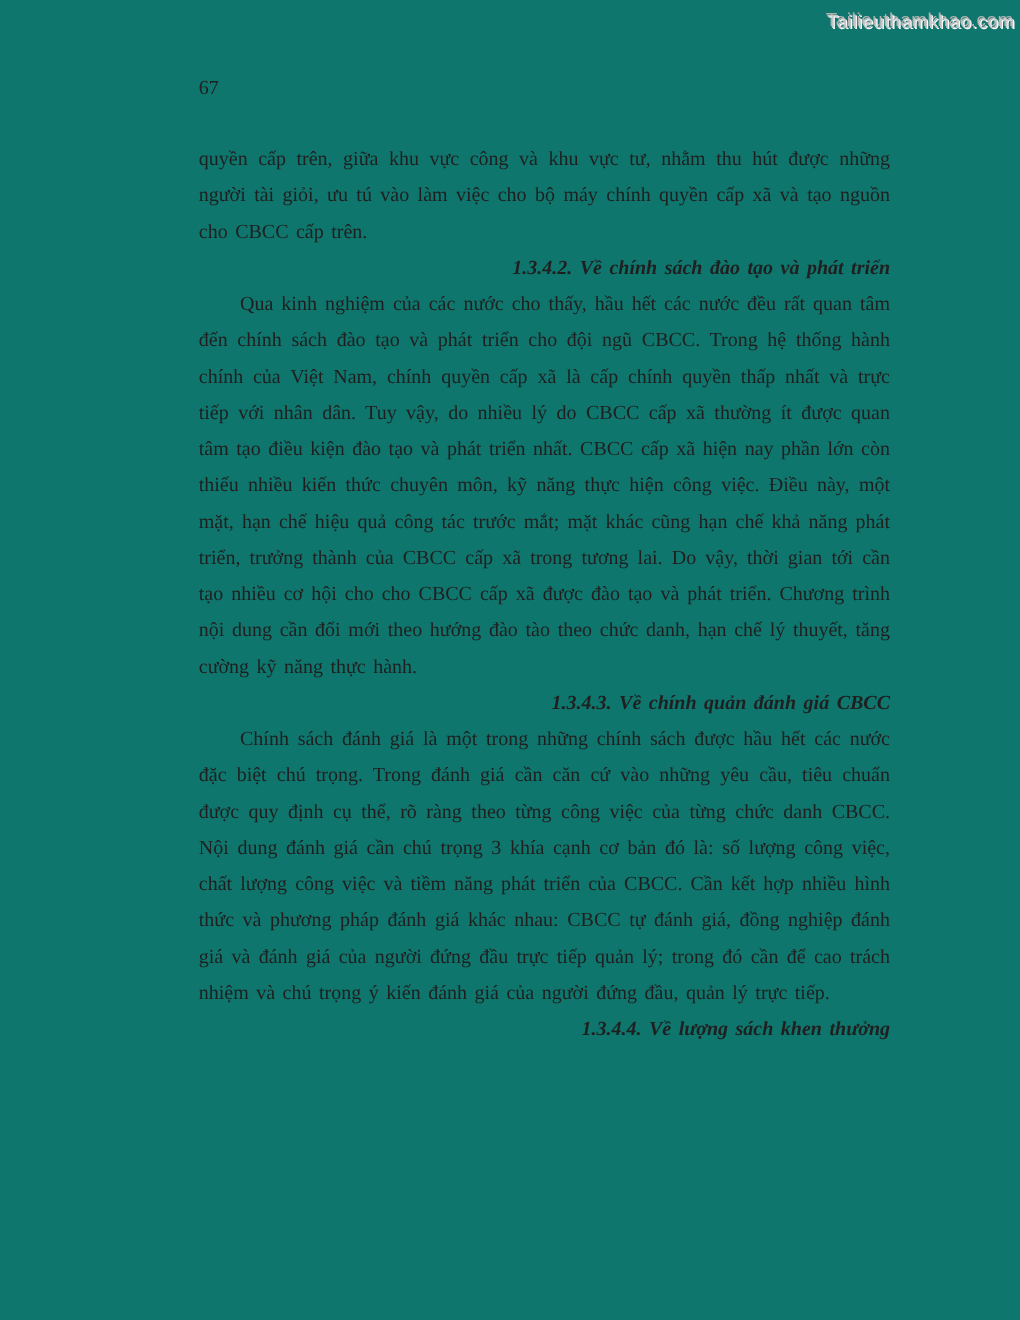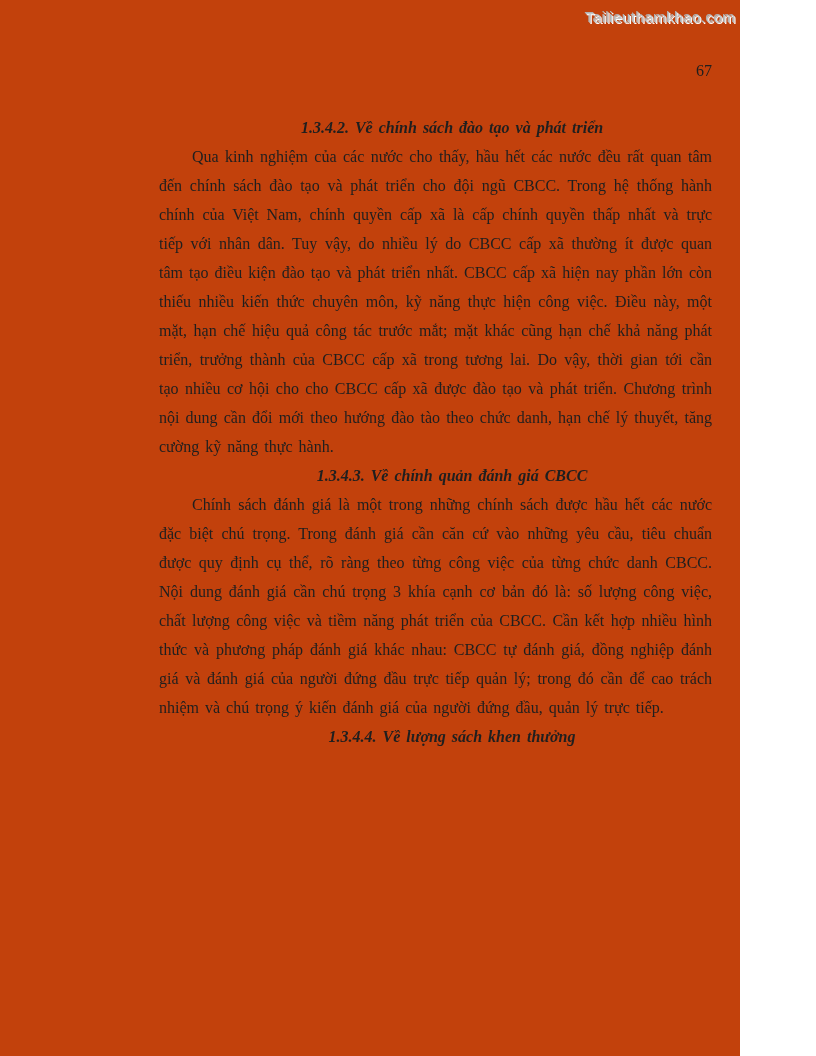--- a/index.html
+++ b/index.html
@@ -2,44 +2,44 @@
 <html lang="vi"><head>
 <meta charset="utf-8">
 <style>
   html, body {
     margin: 0;
     padding: 0;
     background: #ffffff;
   }
   .page {
     position: relative;
-    width: 740px;
+    width: 816px;
     height: 1056px;
-    background: #c2410c;
+    background: #0f766e;
     overflow: hidden;
     font-family: "Liberation Serif", "DejaVu Serif", serif;
     color: #1f1f1f;
   }
   .watermark {
     position: absolute;
     top: 9px;
     right: 4px;
     font-family: "Liberation Sans", "DejaVu Sans", sans-serif;
     font-size: 15px;
     letter-spacing: 0.5px;
     color: #c6c6c6;
     text-shadow: 1px 1px 0 #ffffff, -1px -1px 0 #b0b0b0;
     user-select: none;
   }
   .page-number {
     position: absolute;
     top: 62px;
     left: 159px;
     width: 553px;
-    text-align: right;
+    text-align: left;
     font-size: 16px;
   }
   .content {
     position: absolute;
     top: 113px;
     left: 159px;
     width: 553px;
     font-size: 16px;
     line-height: 29px;
     word-spacing: 2px;
@@ -52,32 +52,33 @@
     text-align: justify;
     text-indent: 33px;
   }
   .content p.body.no-indent {
     text-indent: 0;
   }
   .content p.body.continues {
     text-align-last: justify;
   }
   .content p.heading {
-    text-align: center;
+    text-align: right;
     text-indent: 33px;
     font-weight: bold;
     font-style: italic;
   }
 </style>
 </head>
 <body>
 
 <div class="page">
   <div class="watermark">Tailieuthamkhao.com</div>
   <div class="page-number">67</div>
   <div class="content">
+      <p class="body no-indent">quyền cấp trên, giữa khu vực công và khu vực tư, nhằm thu hút được những người tài giỏi, ưu tú vào làm việc cho bộ máy chính quyền cấp xã và tạo nguồn cho CBCC cấp trên.</p>
       <p class="heading">1.3.4.2. Về chính sách đào tạo và phát triển</p>
       <p class="body">Qua kinh nghiệm của các nước cho thấy, hầu hết các nước đều rất quan tâm đến chính sách đào tạo và phát triển cho đội ngũ CBCC. Trong hệ thống hành chính của Việt Nam, chính quyền cấp xã là cấp chính quyền thấp nhất và trực tiếp với nhân dân. Tuy vậy, do nhiều lý do CBCC cấp xã thường ít được quan tâm tạo điều kiện đào tạo và phát triển nhất. CBCC cấp xã hiện nay phần lớn còn thiếu nhiều kiến thức chuyên môn, kỹ năng thực hiện công việc. Điều này, một mặt, hạn chế hiệu quả công tác trước mắt; mặt khác cũng hạn chế khả năng phát triển, trưởng thành của CBCC cấp xã trong tương lai. Do vậy, thời gian tới cần tạo nhiều cơ hội cho cho CBCC cấp xã được đào tạo và phát triển. Chương trình nội dung cần đổi mới theo hướng đào tào theo chức danh, hạn chế lý thuyết, tăng cường kỹ năng thực hành.</p>
       <p class="heading">1.3.4.3. Về chính quản đánh giá CBCC</p>
       <p class="body">Chính sách đánh giá là một trong những chính sách được hầu hết các nước đặc biệt chú trọng. Trong đánh giá cần căn cứ vào những yêu cầu, tiêu chuẩn được quy định cụ thể, rõ ràng theo từng công việc của từng chức danh CBCC. Nội dung đánh giá cần chú trọng 3 khía cạnh cơ bản đó là: số lượng công việc, chất lượng công việc và tiềm năng phát triển của CBCC. Cần kết hợp nhiều hình thức và phương pháp đánh giá khác nhau: CBCC tự đánh giá, đồng nghiệp đánh giá và đánh giá của người đứng đầu trực tiếp quản lý; trong đó cần để cao trách nhiệm và chú trọng ý kiến đánh giá của người đứng đầu, quản lý trực tiếp.</p>
       <p class="heading">1.3.4.4. Về lượng sách khen thưởng</p>
     </div>
 </div>
 
 </body></html>

